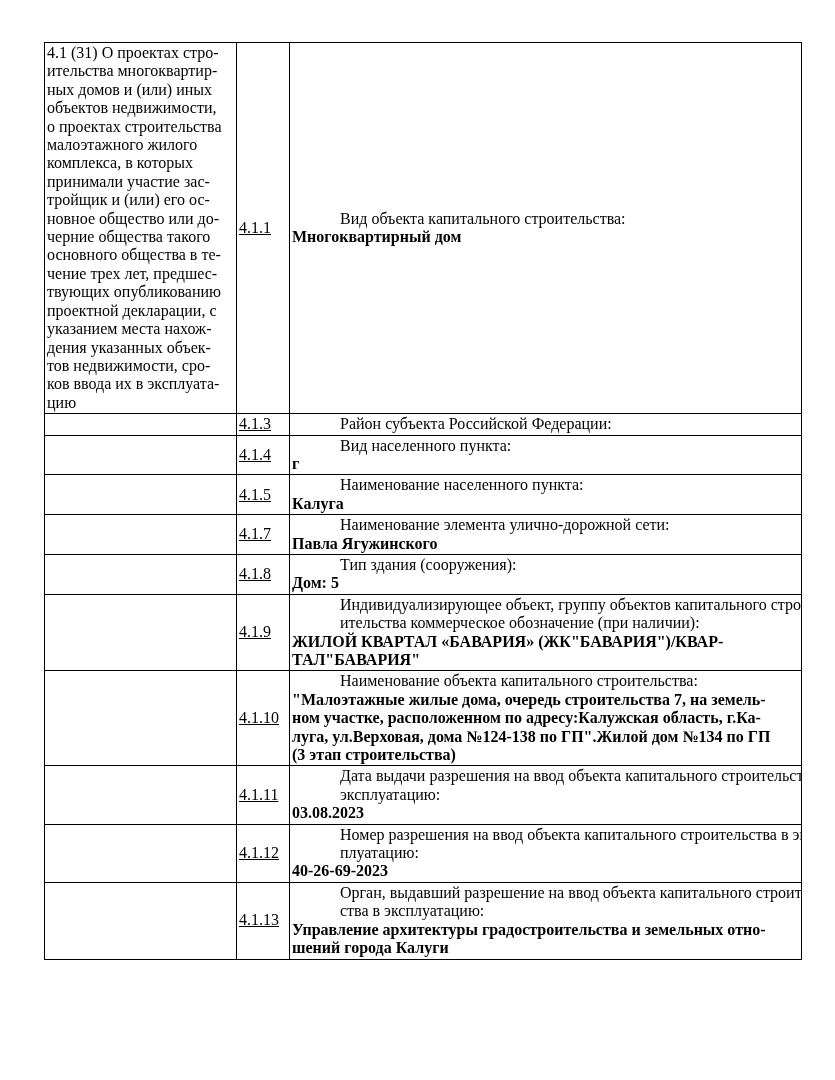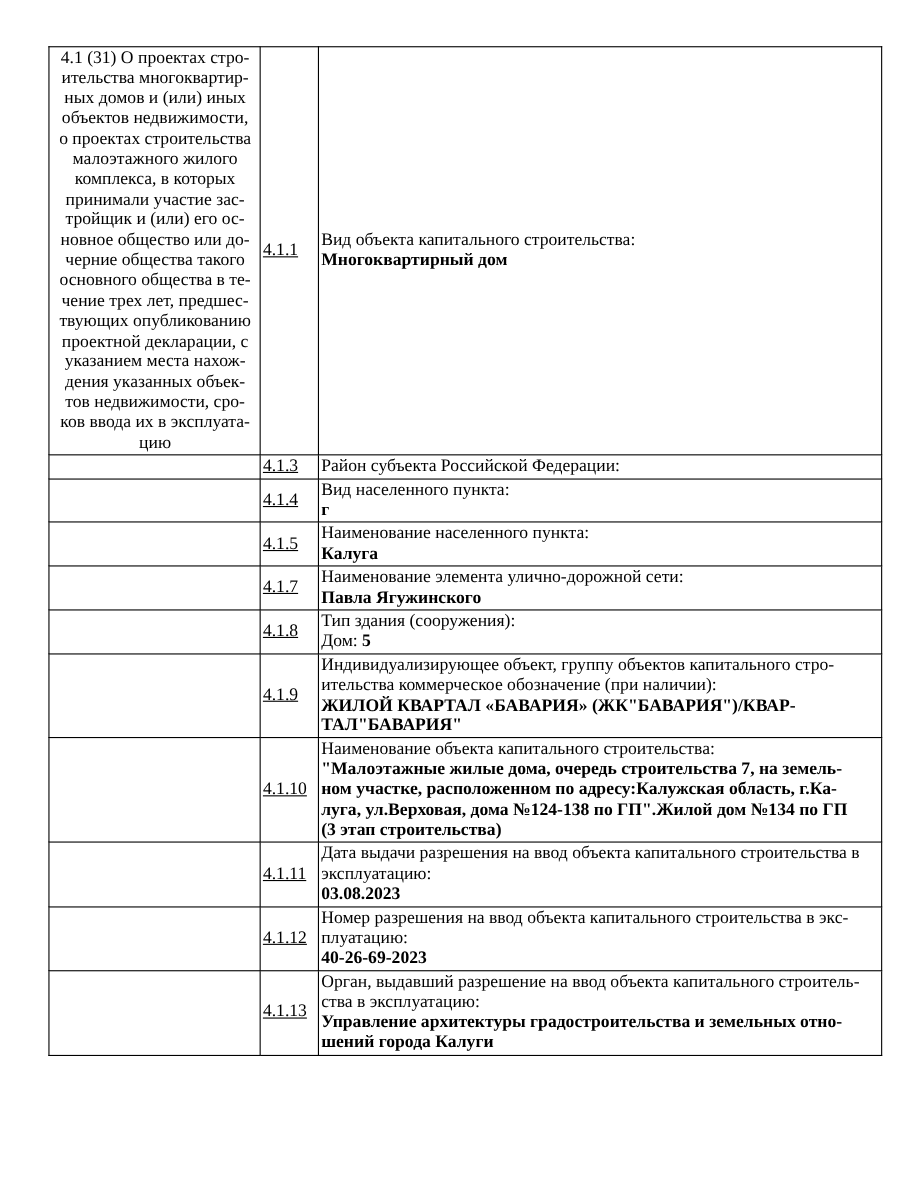--- a/index.html
+++ b/index.html
@@ -32,31 +32,31 @@
     border: 1px solid #000000;
     padding: 1px 1px 1px 2px;
     vertical-align: middle;
     overflow: hidden;
   }
   td.c1 { width: 188px; vertical-align: top; }
   td.c2 { width: 49px;  vertical-align: middle; text-decoration: underline; }
   td.c3 { width: 508px; vertical-align: middle; }
   .desc {
     white-space: pre;
-    text-align: center;
   }
   .lbl {
     white-space: pre;
+    margin-left: 48px;
   }
   .val {
     white-space: pre;
     font-weight: bold;
   }
   .val .plain {
-    font-weight: normal;
+    font-weight: bold;
     text-align: center;
   }
 </style>
 </head>
 <body>
 
 <div class="page">
   <table class="decl">
     <tbody>
       <tr>

